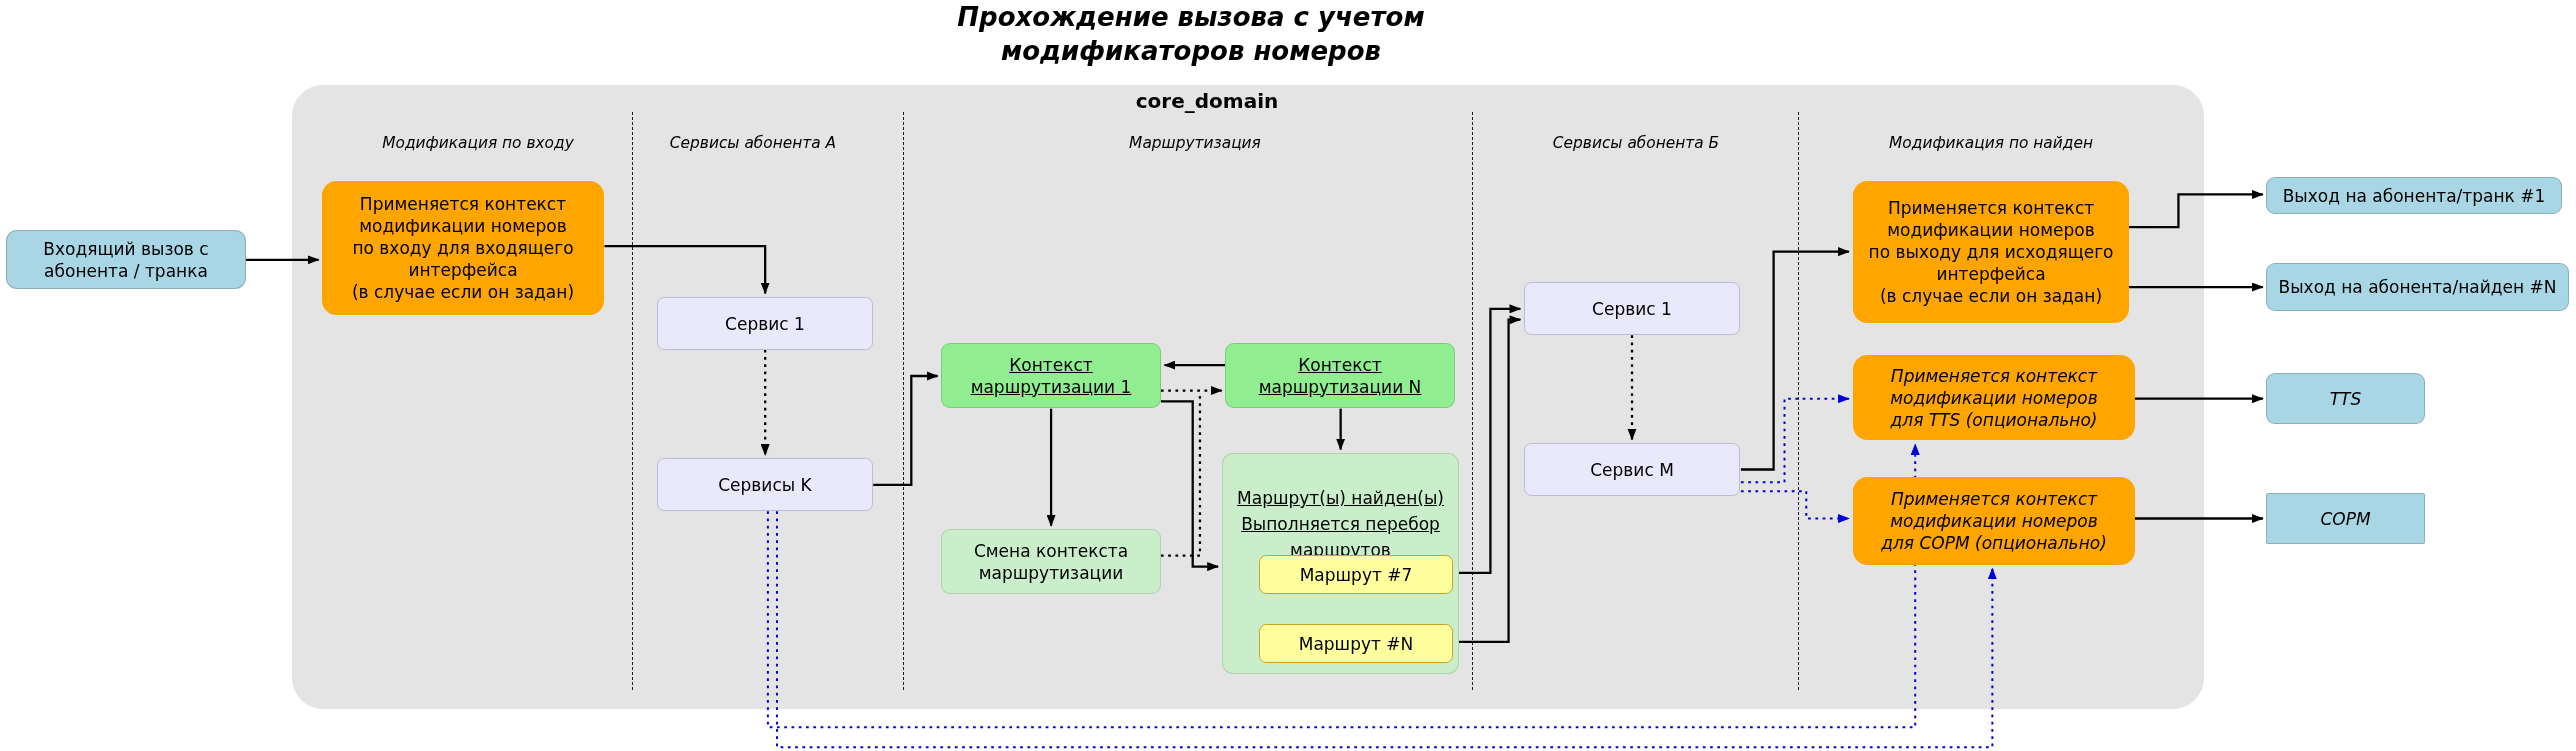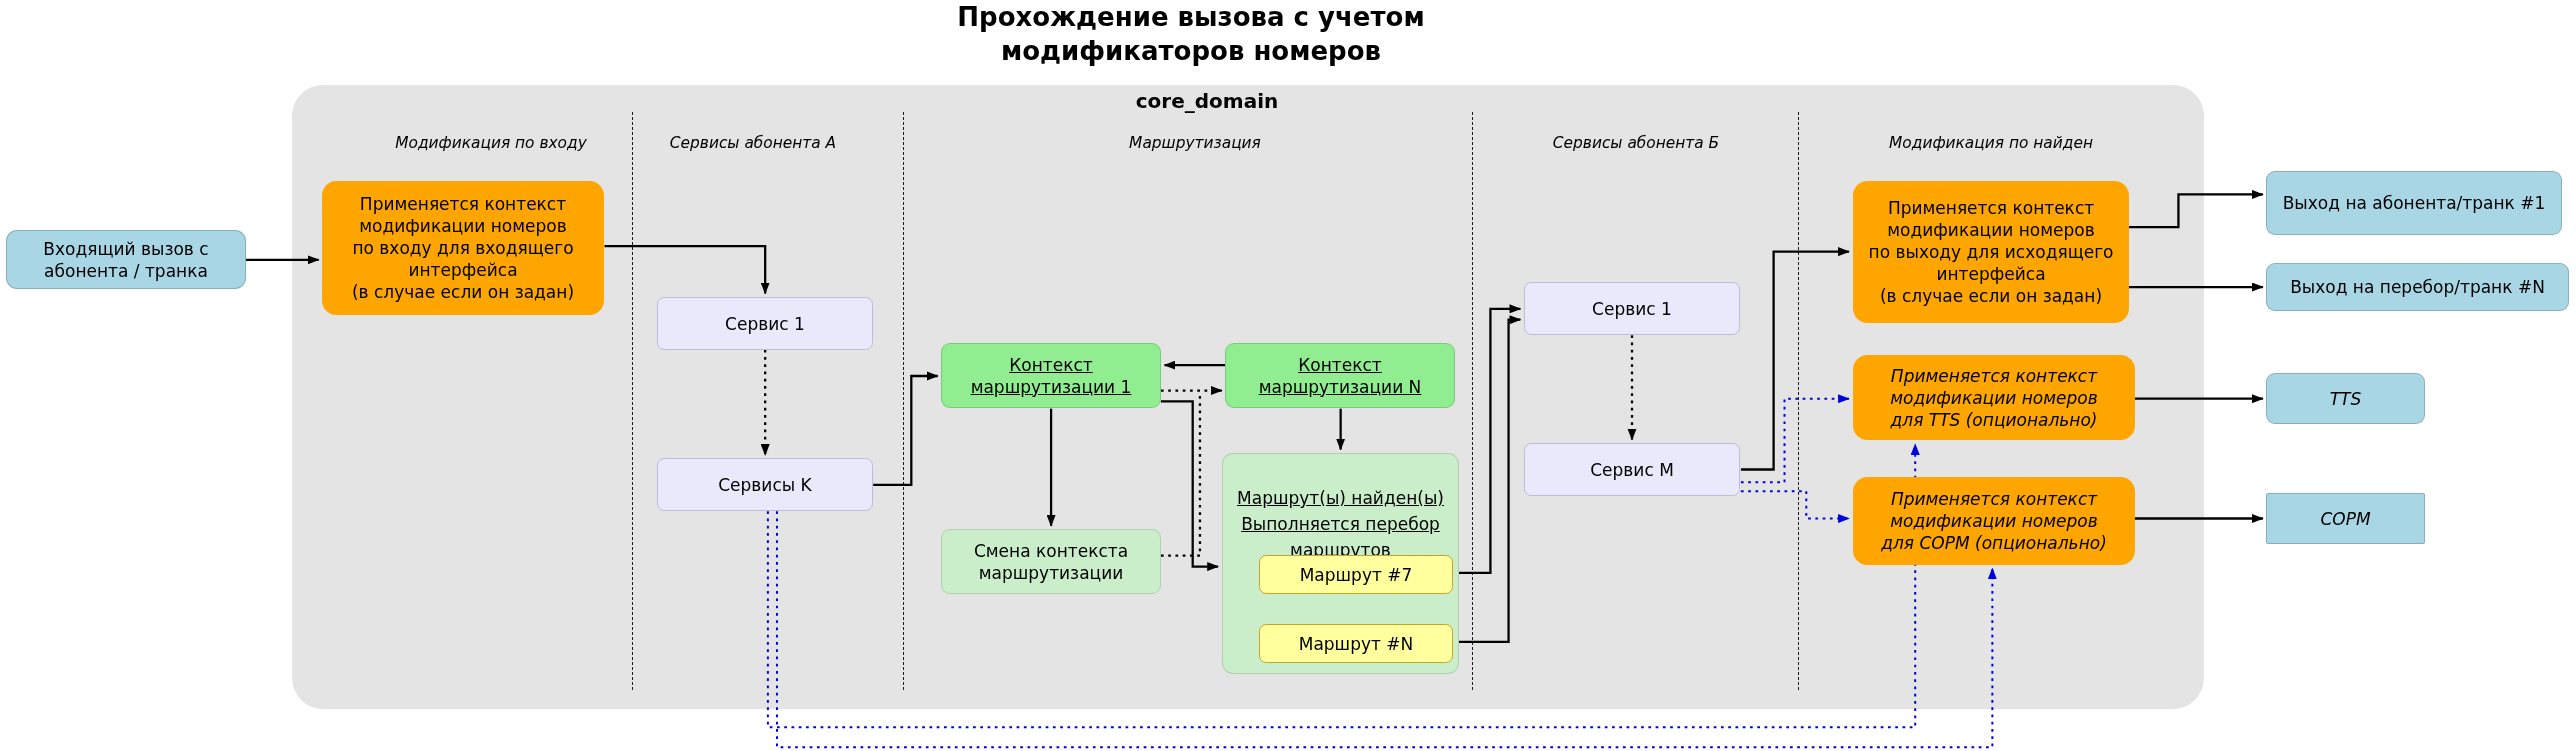--- a/index.html
+++ b/index.html
@@ -5,37 +5,37 @@
   html,body { margin:0; padding:0; background:#ffffff; }
   #canvas {
     position:relative; width:2576px; height:752px; overflow:hidden;
     background:#ffffff;
     font-family:"DejaVu Sans","Liberation Sans",sans-serif;
     color:#000;
   }
 
   .diagram-title {
     position:absolute; left:737px; top:0px; width:908px; z-index:2;
-    text-align:center; font-size:26px; font-weight:bold; 
+    text-align:center; font-size:26px; font-weight:bold; font-style:italic;
     line-height:34px; white-space:pre-line;
   }
 
   #container {
     position:absolute; left:292px; top:85px; width:1912px; height:624px;
     background:var(--container-gray,#e4e4e4); border-radius:31px; z-index:0;
   }
   .core-domain {
     position:absolute; left:1071px; top:89px; width:272px; z-index:2;
     text-align:center; font-weight:bold; font-size:20px;
   }
   .section-label {
     position:absolute; top:134px; width:290px; z-index:2;
     text-align:center; font-style:italic; font-size:15.4px;
   }
-  #sec-input  { left:346px; }
+  #sec-input  { left:333px; }
   #sec-srv-a  { left:608px; }
   #sec-routing{ left:1050px; }
   #sec-srv-b  { left:1491px; }
   #sec-output { left:1846px; }
 
   .divider {
     position:absolute; top:112px; height:578px; width:0; z-index:1;
     border-left:1.8px dashed #1a1a1a;
   }
   #div1 { left:632px; } #div2 { left:903px; } #div3 { left:1472px; } #div4 { left:1798px; }
@@ -76,21 +76,21 @@
   #route1 { top:101px; }
   #routeN { top:170px; }
 
   #service-b1 { left:1524px; top:282px; width:216px; height:53px; }
   #service-bm { left:1524px; top:443px; width:216px; height:53px; }
 
   #mod-out  { left:1853px; top:181px; width:276px; height:142px; }
   #mod-tts  { left:1853px; top:355px; width:282px; height:85px; }
   #mod-sorm { left:1853px; top:477px; width:282px; height:88px; }
 
-  #out1     { left:2266px; top:171px; width:296px; height:64px; border-radius:9px; }
+  #out1     { left:2266px; top:177px; width:296px; height:37px; border-radius:9px; }
   #outN     { left:2266px; top:263px; width:303px; height:48px; border-radius:9px; }
   #tts-box  { left:2266px; top:373px; width:159px; height:51px; border-radius:9px; }
   #sorm-box { left:2266px; top:493px; width:159px; height:51px; border-radius:2px; }
 
   path.solid  { stroke:var(--arrow-black,#000); stroke-width:2.5; fill:none; }
   path.dotted { stroke:var(--arrow-black,#000); stroke-width:2.5; fill:none; stroke-dasharray:3 5; }
   path.bluedot{ stroke:var(--arrow-blue,#0000dd); stroke-width:2.2; fill:none; stroke-dasharray:3 5; }
 </style>
 </head>
 <body>
@@ -189,18 +189,18 @@
 интерфейса
 (в случае если он задан)</div>
   <div class="node orange-box italic" id="mod-tts">Применяется контекст
 модификации номеров
 для TTS (опционально)</div>
   <div class="node orange-box italic" id="mod-sorm">Применяется контекст
 модификации номеров
 для СОРМ (опционально)</div>
 
   <div class="node blue-box" id="out1">Выход на абонента/транк #1</div>
-  <div class="node blue-box" id="outN">Выход на перебор/транк #N</div>
+  <div class="node blue-box" id="outN">Выход на абонента/найден #N</div>
   <div class="node blue-box italic" id="tts-box">TTS</div>
   <div class="node blue-box italic" id="sorm-box">СОРМ</div>
 
 </div>
 
 
 </body></html>

